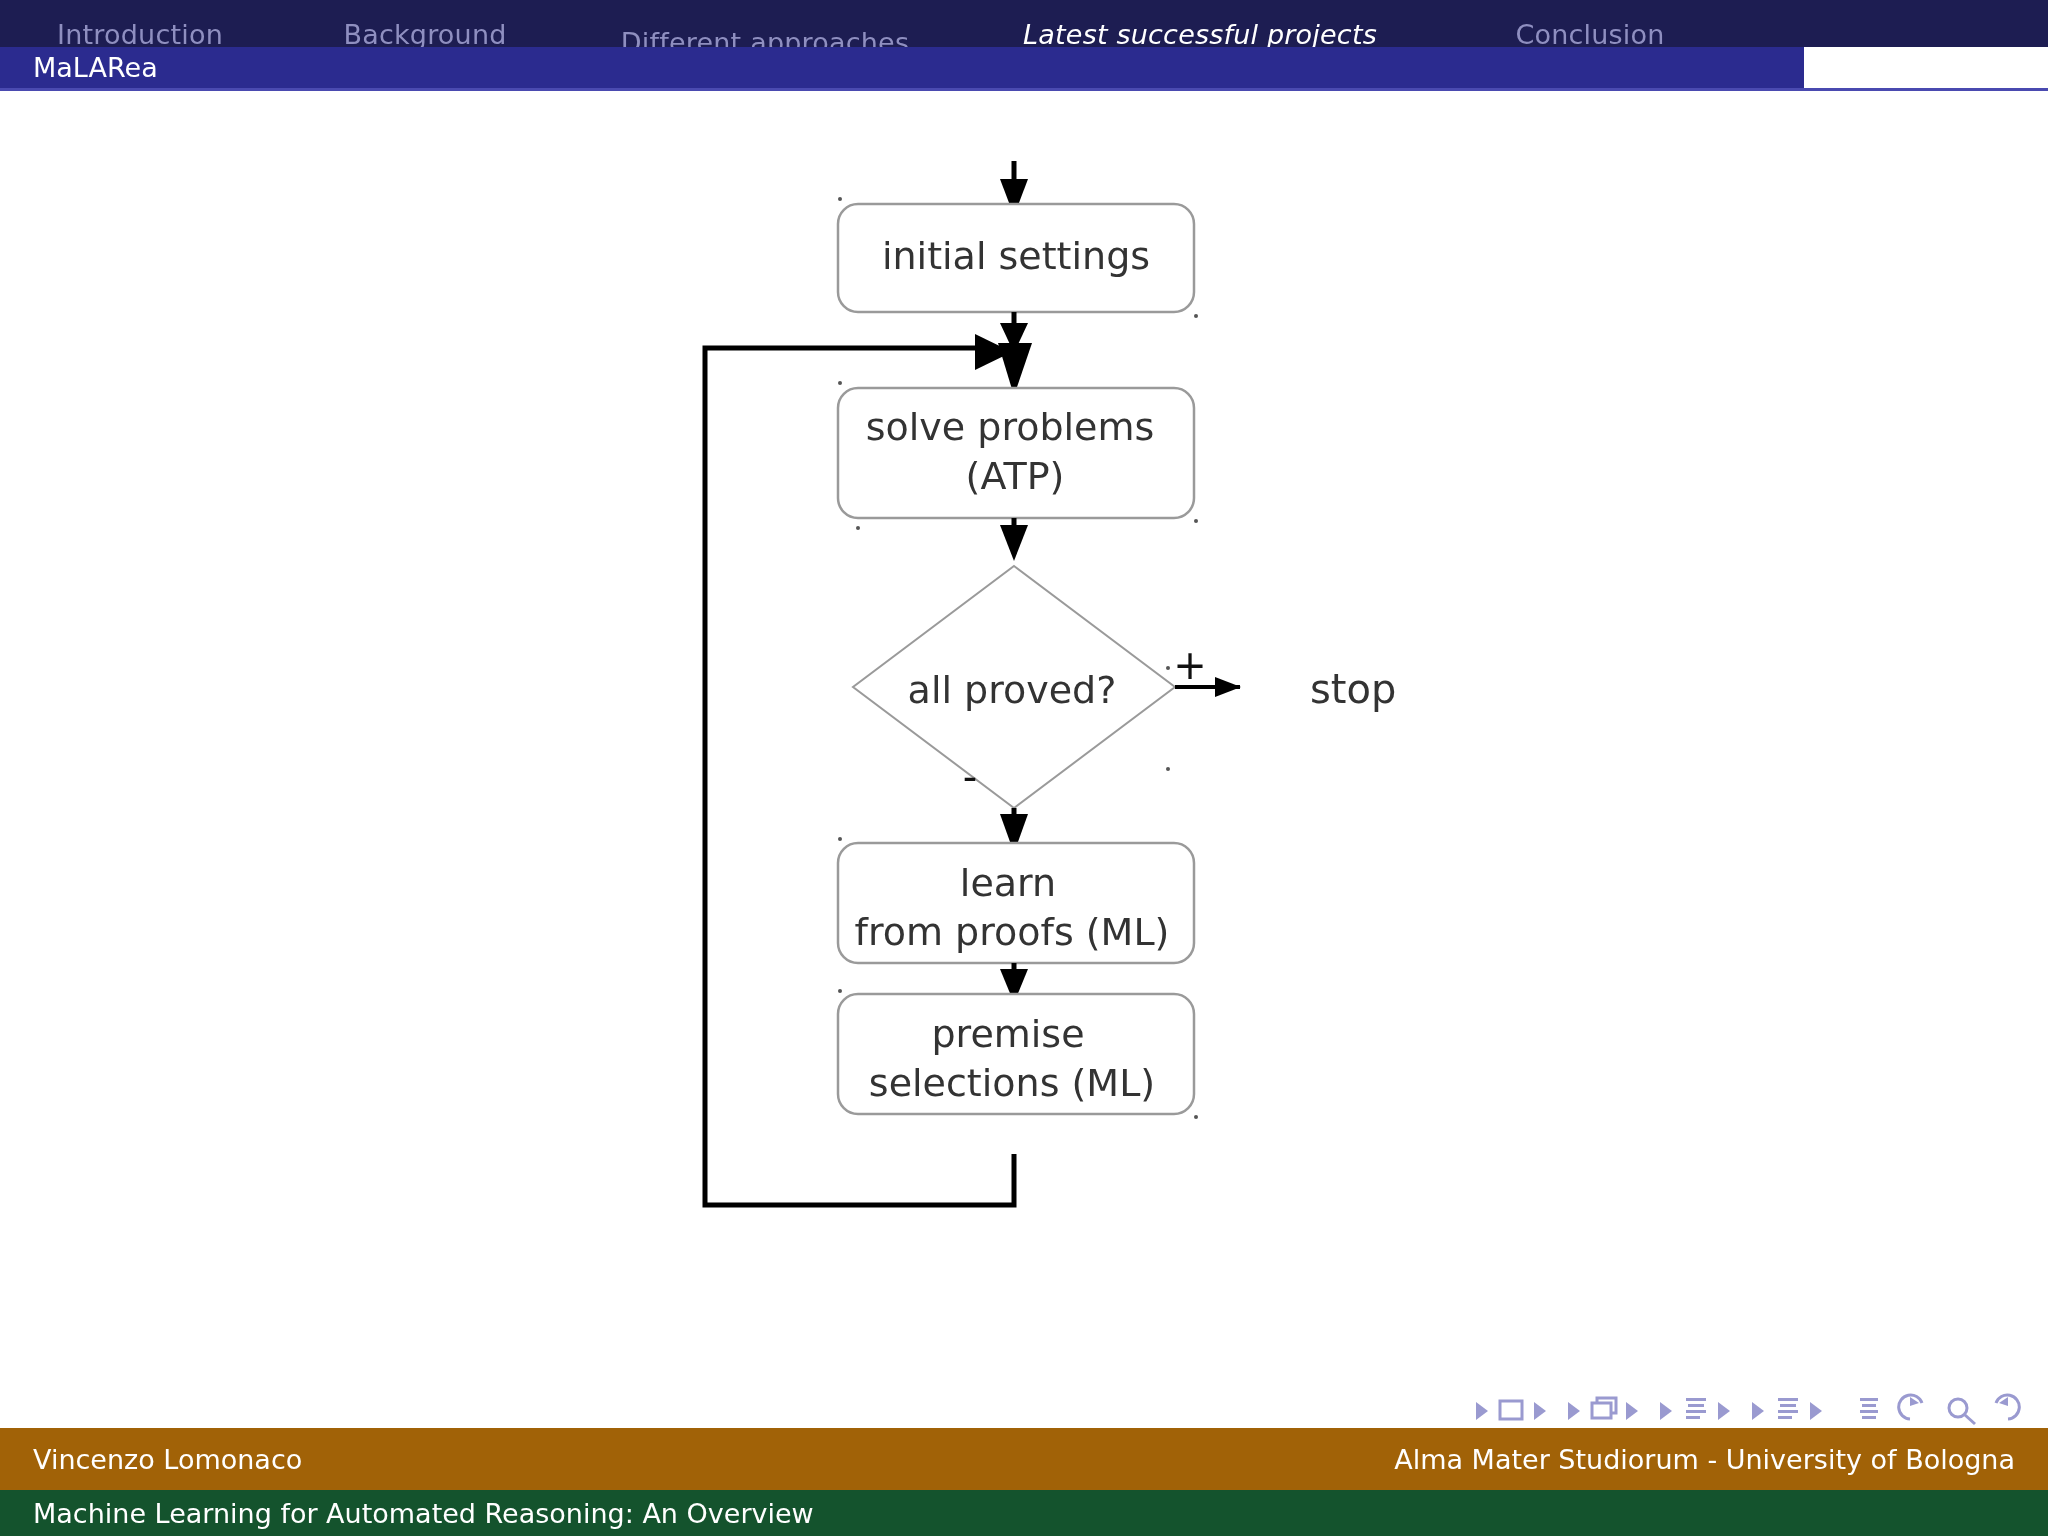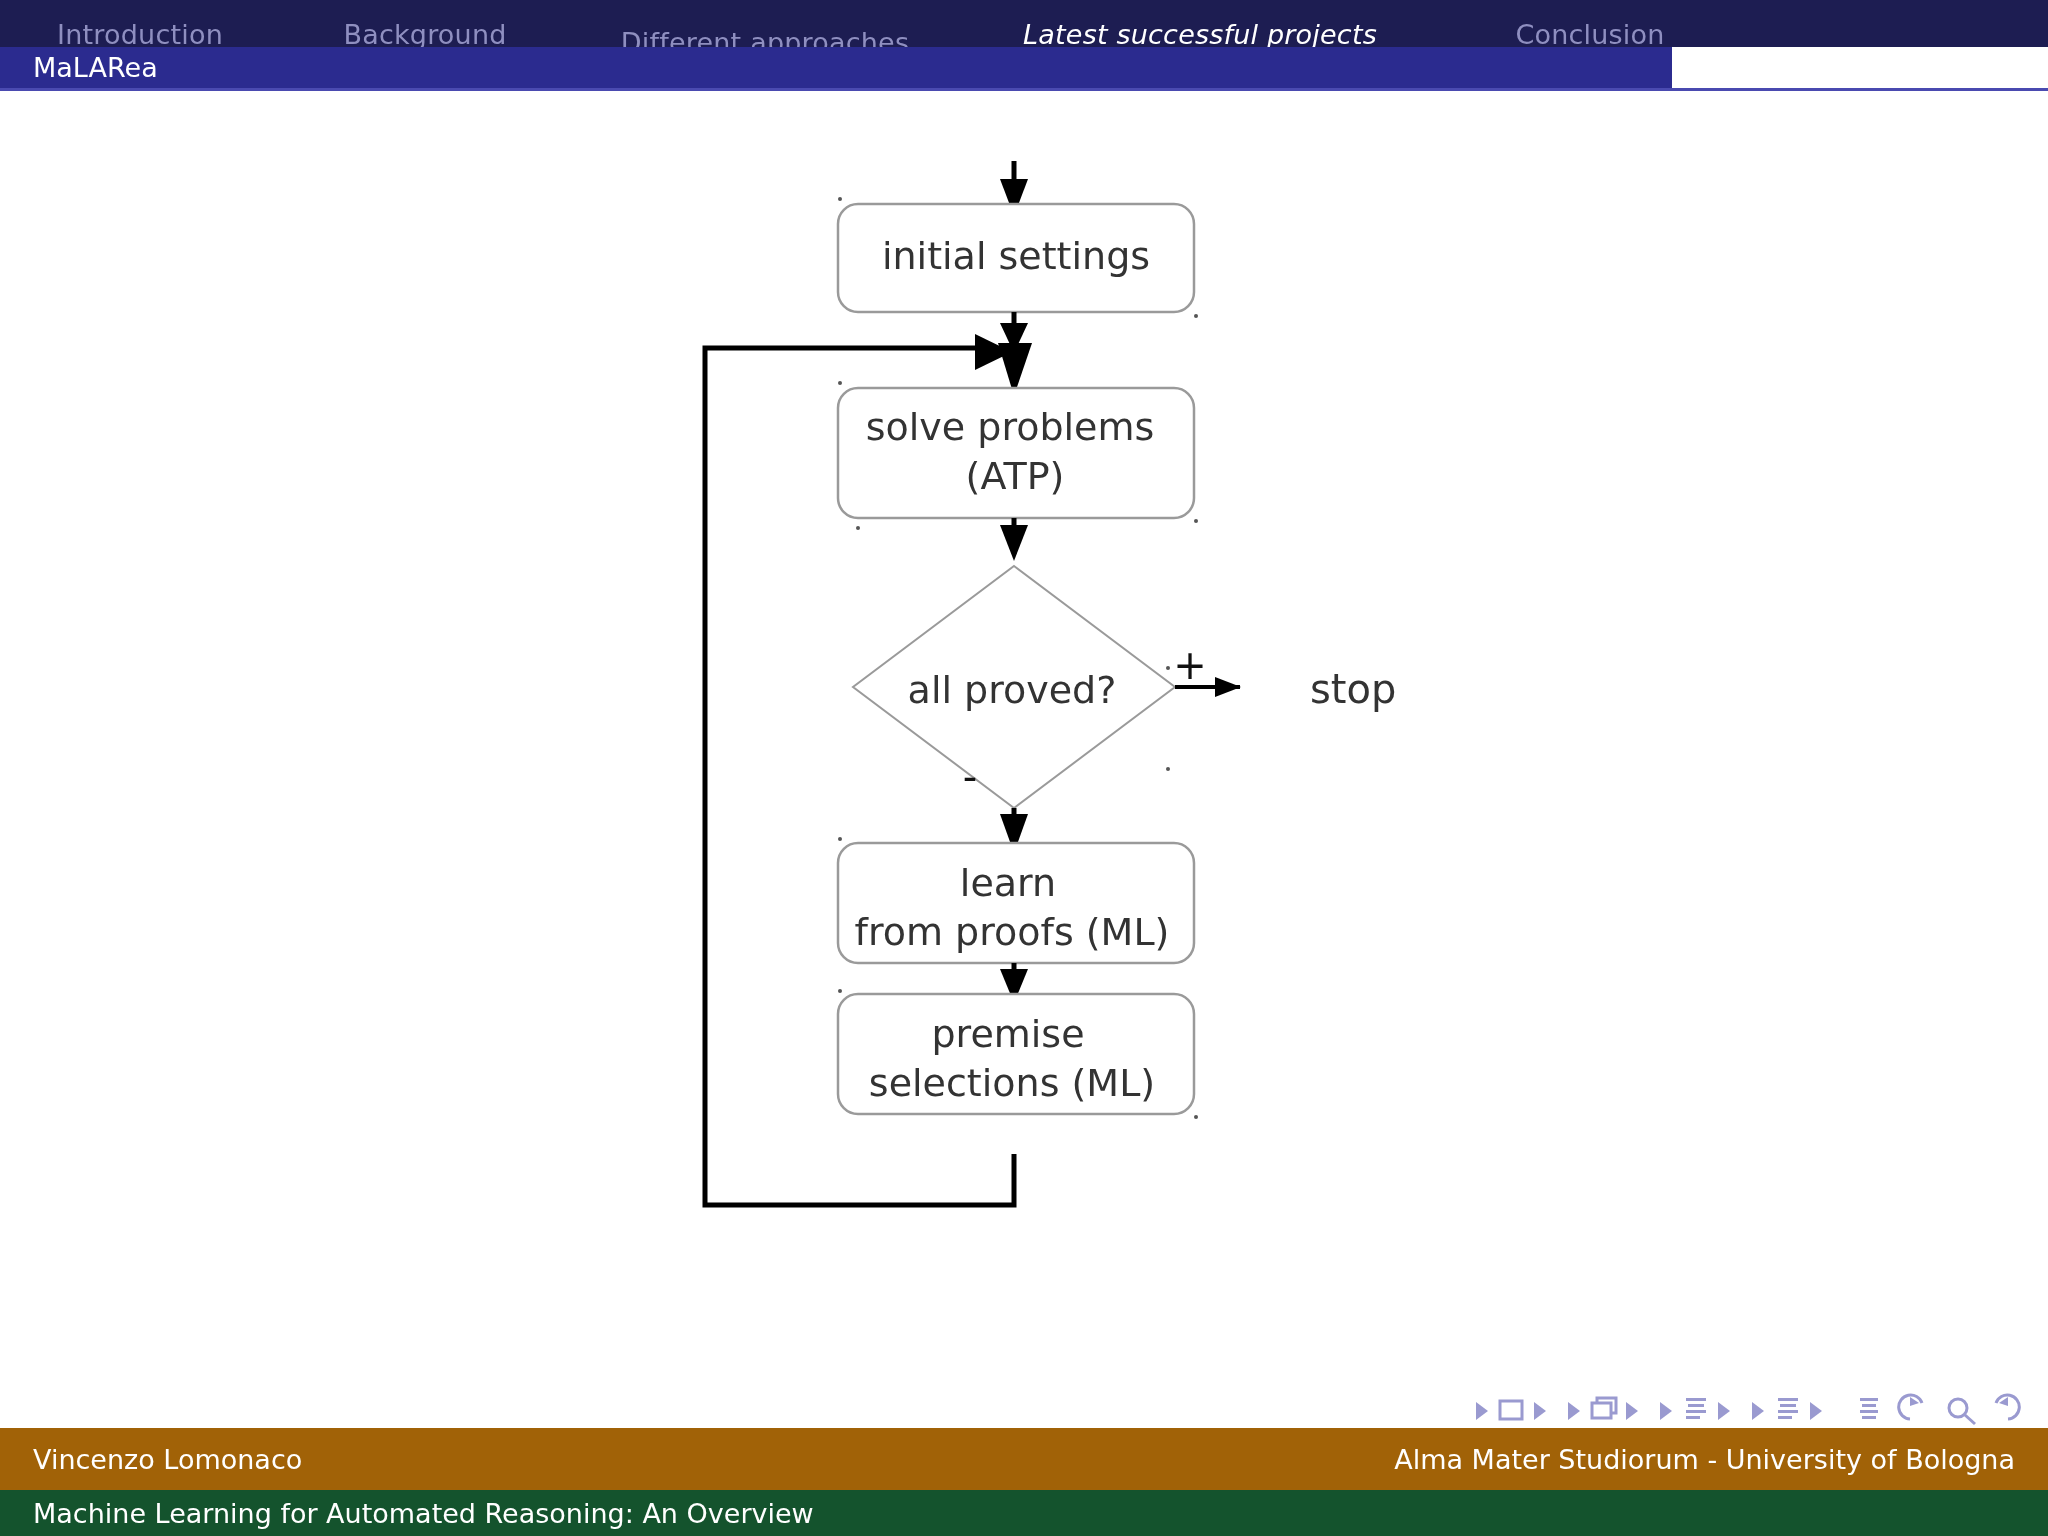--- a/index.html
+++ b/index.html
@@ -45,21 +45,21 @@
   }
   .nav-slot-0 { width: 280px; }
   .nav-slot-1 { width: 290px; }
   .nav-slot-2 { width: 390px; align-items: flex-end; }
   .nav-slot-3 { width: 480px; }
   .nav-slot-4 { width: 300px; }
 
   .title-bar {
     position: absolute;
     top: 47px; left: 0;
-    width: 1672px;
+    width: 1804px;
     height: 41px;
     background: #2b2b8f;
     display: flex;
     align-items: center;
   }
   .title-bar-text {
     color: #ffffff;
     font-size: 27px;
     padding-left: 33px;
     white-space: nowrap;

